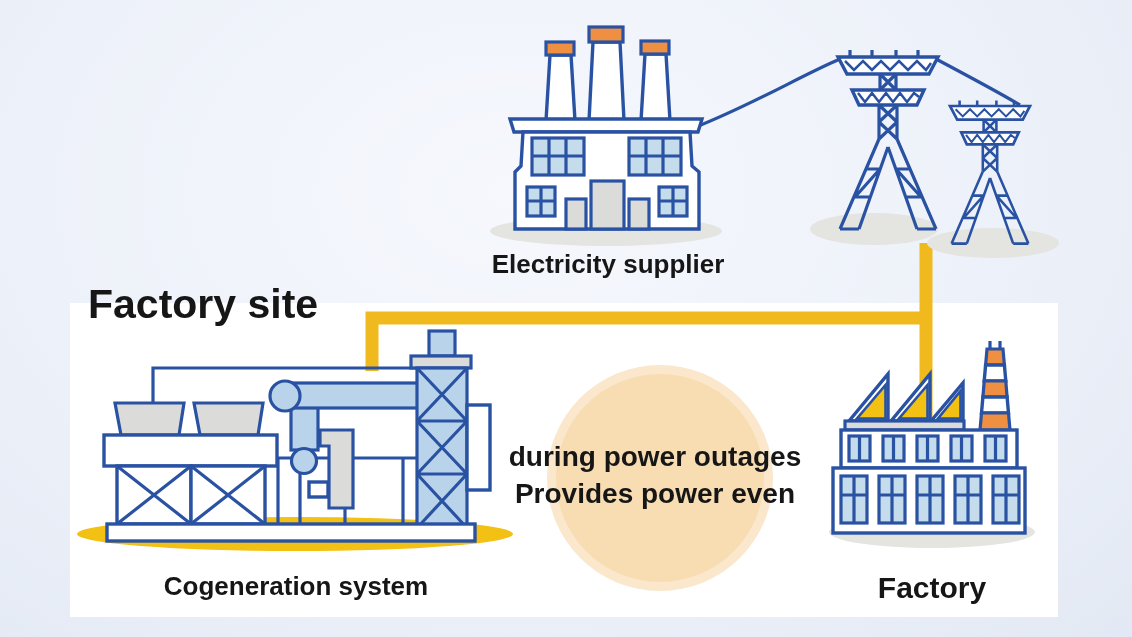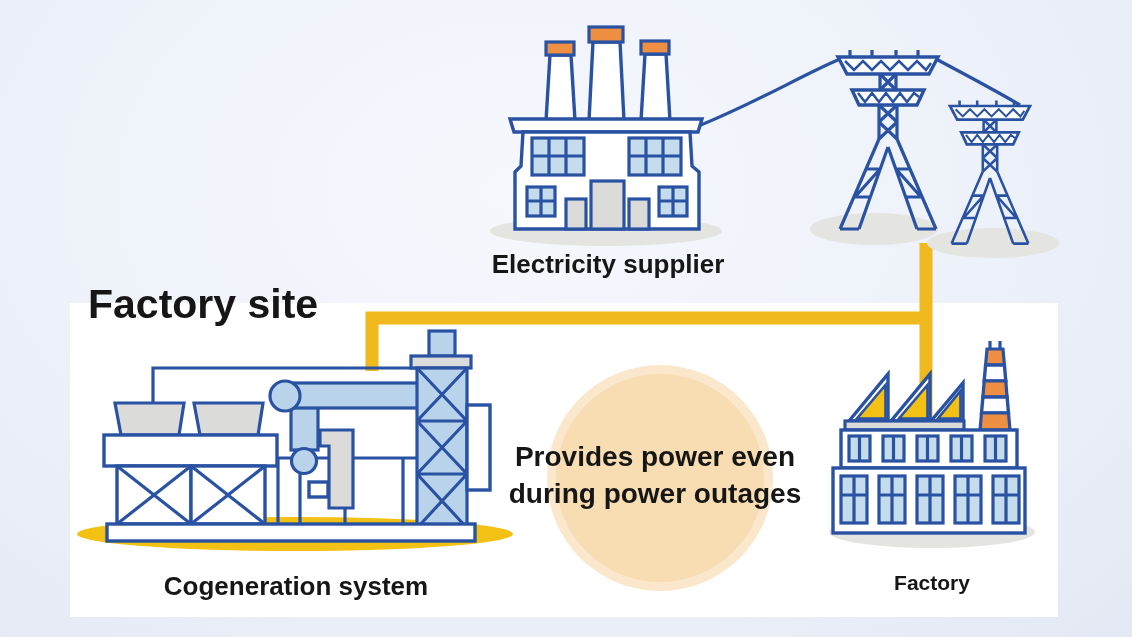--- a/index.html
+++ b/index.html
@@ -33,21 +33,21 @@
   .lbl{
     position:absolute;color:var(--text-black);
     font-weight:600;text-align:center;white-space:nowrap;
   }
   .site-title{
     position:absolute;left:88px;top:281px;
     font-size:41px;font-weight:700;color:var(--text-black);white-space:nowrap;
   }
   .lbl-supplier{left:458px;top:249px;width:300px;font-size:26px;}
   .lbl-cogen{left:146px;top:571px;width:300px;font-size:26px;}
-  .lbl-factory{left:832px;top:571px;width:200px;font-size:21px;}
+  .lbl-factory{left:832px;top:571px;width:200px;font-size:30px;}
   .callout{
     position:absolute;left:494px;top:438px;width:322px;
     text-align:center;color:var(--text-black);
     font-size:28px;font-weight:600;line-height:37px;
   }
 
   
   .ln{stroke:var(--outline-blue);fill:none;stroke-width:3.2;}
   .fw{fill:#fff;stroke:var(--outline-blue);stroke-width:3.4;}
   .fb{fill:var(--light-blue);stroke:var(--outline-blue);stroke-width:3.2;}
@@ -217,17 +217,17 @@
           <path class="ln" d="M 1006,476 V 523 M 993,495 H 1019"></path>
       </g>
     </g>
   </svg>
 
   <div class="site-title">Factory site</div>
   <div class="lbl lbl-supplier">Electricity supplier</div>
   <div class="lbl lbl-cogen">Cogeneration system</div>
   <div class="lbl lbl-factory">Factory</div>
   <div class="callout">
+    <div>during power outages</div>
     <div>Provides power even</div>
-    <div>during power outages</div>
   </div>
 
 </div>
 
 </body></html>

